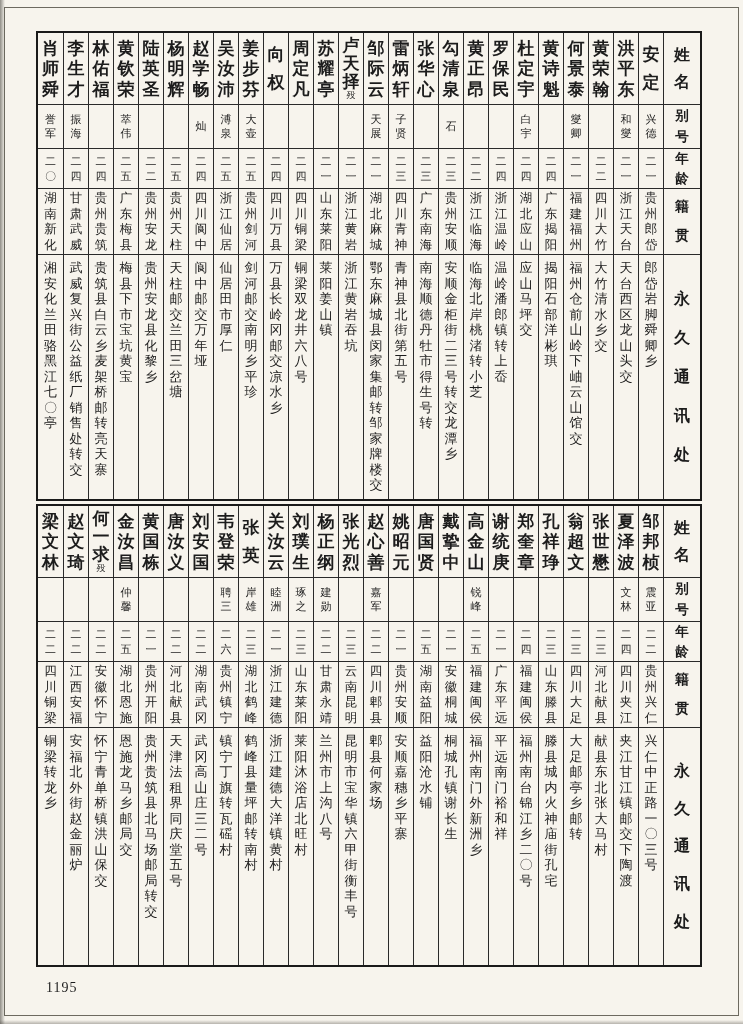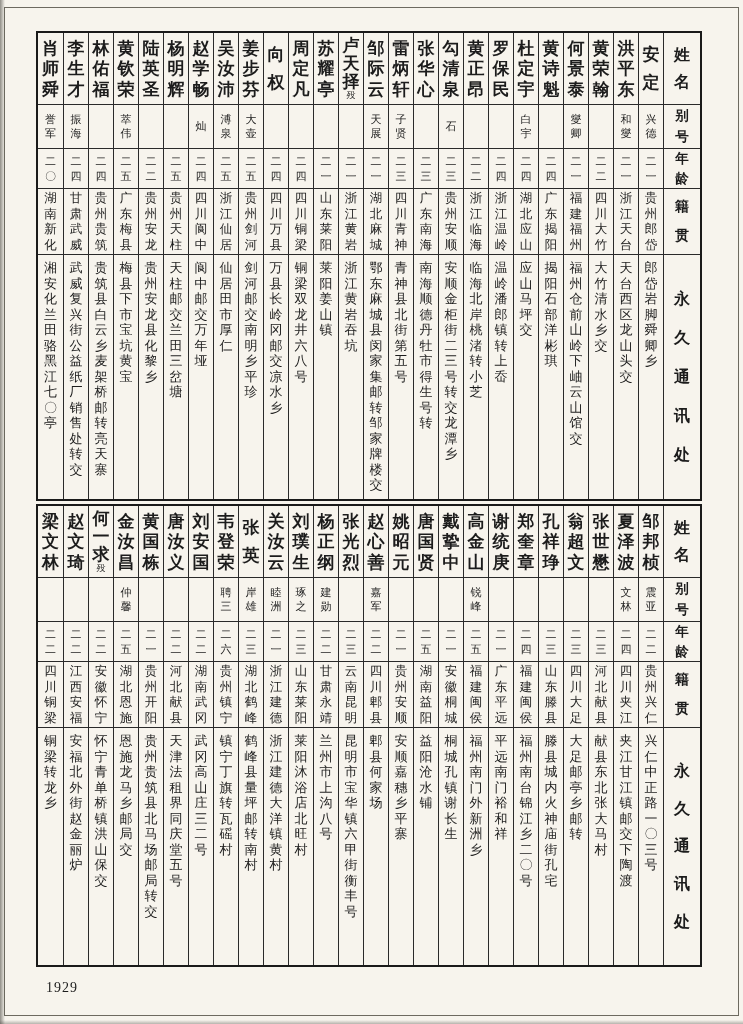--- a/index.html
+++ b/index.html
@@ -1594,14 +1594,14 @@
         </div>
         <div class="cell addr-cell">
           <span class="ch">铜</span>
           <span class="ch">梁</span>
           <span class="ch">转</span>
           <span class="ch">龙</span>
           <span class="ch">乡</span>
         </div>
       </div>
     </div>
-  <div class="page-number">1929</div>
+  <div class="page-number">1195</div>
 </div>
 
 </body></html>

